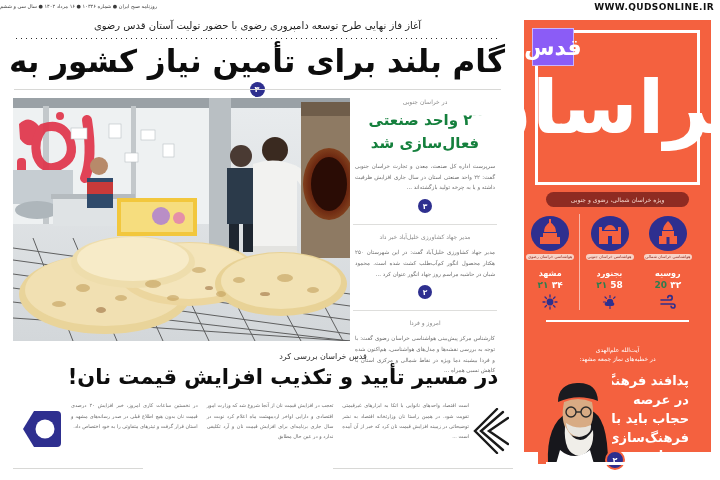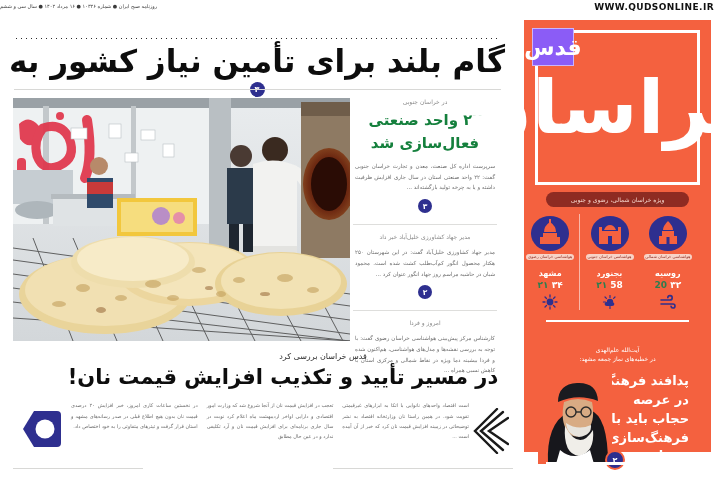--- a/index.html
+++ b/index.html
@@ -187,20 +187,21 @@
 </style>
 </head>
 <body>
 
 <div class="page">
 
   <div class="main">
 
     <div class="dateline">روزنامه صبح ایران ● شماره ۱۰۳۲۶ ● ۱۶ مرداد ۱۴۰۲ ● سال سی و ششم</div>
 
+    <div class="kicker-top">آغاز فاز نهایی طرح توسعه دامپروری رضوی با حضور تولیت آستان قدس رضوی</div>
     <div class="dot-rule"></div>
 
     <div class="main-headline">گام بلند برای تأمین نیاز کشور به شیر خشک</div>
     <div class="badge-blue hl-badge">۳</div>
     <div class="hl-rule"></div>
 
     <div class="photo">
       <svg width="337" height="243" viewBox="0 0 337 243" xmlns="http://www.w3.org/2000/svg">
         <defs>
           <linearGradient id="wall" x1="0" y1="0" x2="0" y2="1">

